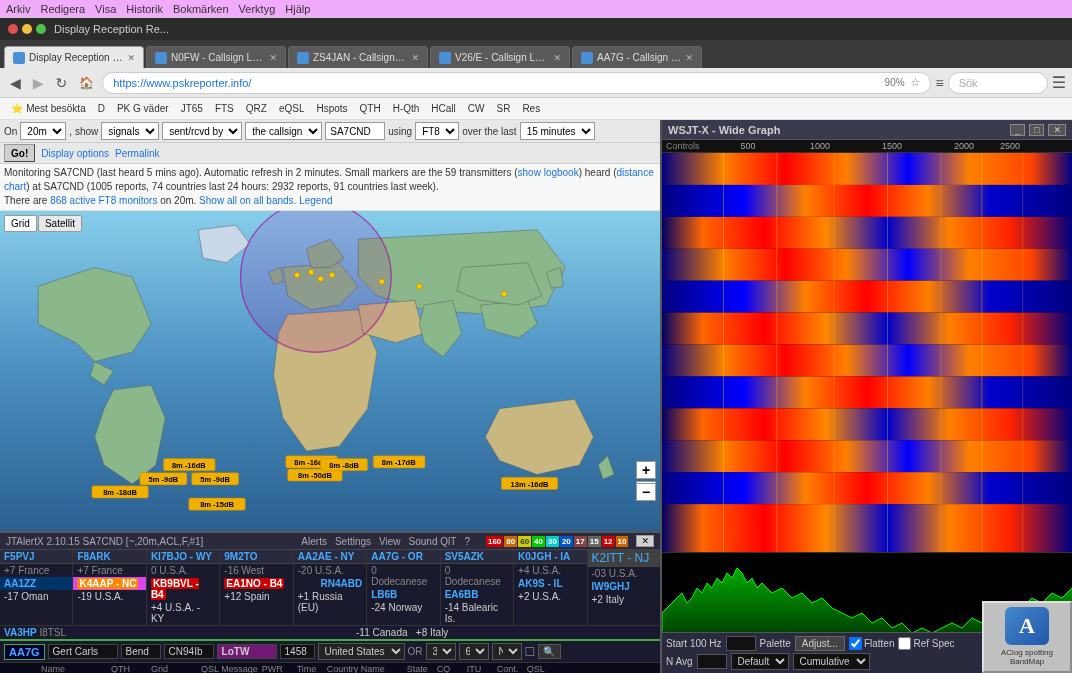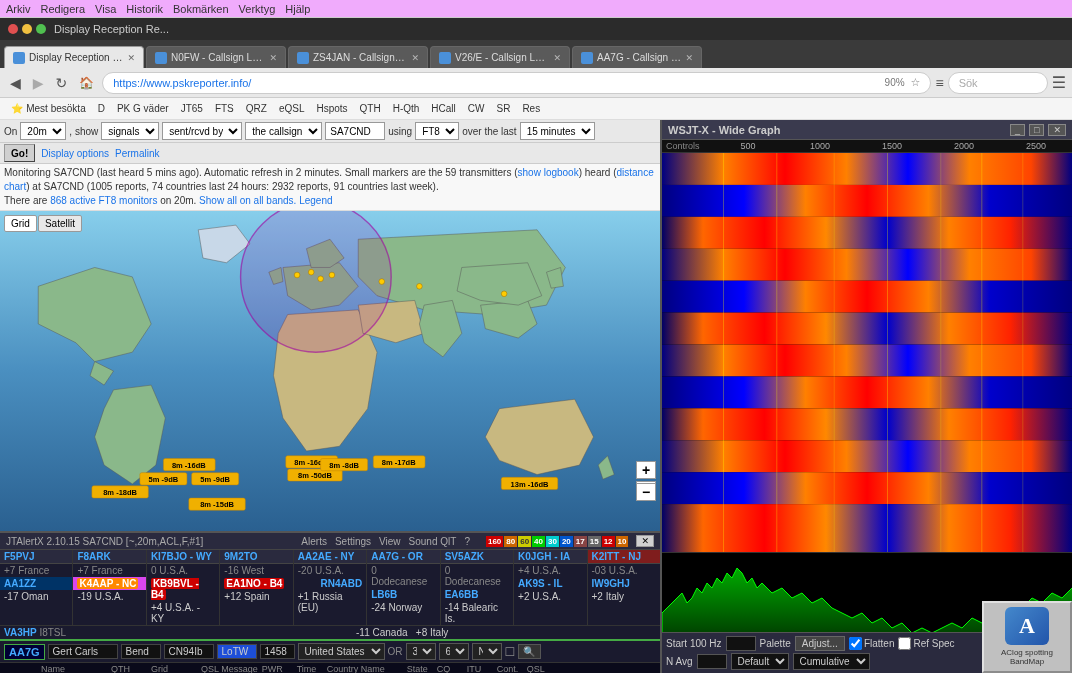--- a/index.html
+++ b/index.html
@@ -329,21 +329,21 @@
               <span style="cursor:pointer;">K0JGH - IA</span>
             </div>
             <div style="padding:1px 4px;font-size:10px;color:#888;">+4 U.S.A.</div>
             <div style="padding:1px 4px;font-size:10px;color:#4af;font-weight:bold;background:#1a1a2e;">
               <span style="cursor:pointer;">AK9S - IL</span>
             </div>
             <div style="padding:1px 4px;font-size:10px;color:#ccc;">+2 U.S.A.</div>
           </div>
 
           <div style="flex:1;min-width:0;">
-            <div style="background:#7f1d1d;padding:1px 4px;font-size:10px;color:#4af;border-bottom:1px solid #444;font-weight:bold;">
+            <div style="background:#404040;padding:1px 4px;font-size:12px;color:#4af;border-bottom:1px solid #444;font-weight:normal;">
               <span style="cursor:pointer;">K2ITT - NJ</span>
             </div>
             <div style="padding:1px 4px;font-size:10px;color:#888;">-03 U.S.A.</div>
             <div style="padding:1px 4px;font-size:10px;color:#4af;font-weight:bold;background:#1a1a2e;">
               <span style="cursor:pointer;">IW9GHJ</span>
             </div>
             <div style="padding:1px 4px;font-size:10px;color:#ccc;">+2 Italy</div>
           </div>
         </div>
 
@@ -353,21 +353,21 @@
             <span style="color:#888;">I8TSL</span>
           </div>
           <div style="flex:1;padding:1px 4px;font-size:10px;color:#ccc;margin-left:44px;">-11 Canada &nbsp; +8 Italy</div>
         </div>
 
         <div style="display:flex;align-items:center;background:#1a1a2e;border-top:2px solid #4a4;padding:2px 4px;gap:3px;flex-wrap:wrap;">
           <span style="color:#4af;font-weight:bold;font-size:11px;background:#003;border:1px solid #4a4;padding:1px 4px;cursor:pointer;">AA7G</span>
           <input value="Gert Carls" style="font-size: 10px; background: rgb(17, 17, 17); border: 1px solid rgb(68, 68, 68); color: rgb(204, 204, 204); padding: 1px 4px; width: 70px;">
           <input value="Bend" style="font-size: 10px; background: rgb(17, 17, 17); border: 1px solid rgb(68, 68, 68); color: rgb(204, 204, 204); padding: 1px 4px; width: 40px;">
           <input value="CN94Ib" style="font-size: 10px; background: rgb(17, 17, 17); border: 1px solid rgb(68, 68, 68); color: rgb(204, 204, 204); padding: 1px 4px; width: 50px;">
-          <input value="LoTW" style="font-size: 10px; background: #1d4ed8; border: 1px solid rgb(68, 68, 68); color: rgb(204, 204, 204); padding: 1px 4px; width: 40px;">
+          <input value="LoTW" style="font-size: 10px; background: #701a75; border: 1px solid rgb(68, 68, 68); color: rgb(204, 204, 204); padding: 1px 4px; width: 60px; font-weight: bold;">
           <input value="1458" style="font-size: 10px; background: rgb(17, 17, 17); border: 1px solid rgb(68, 68, 68); color: rgb(204, 204, 204); padding: 1px 4px; width: 35px;">
           <select style="font-size:10px;background:#222;border:1px solid #555;color:#ccc;padding:1px 2px;min-width:80px;">
             <option>United States</option>
           </select>
           <span style="font-size:10px;color:#888;">OR</span>
           <select style="font-size:10px;background:#222;border:1px solid #555;color:#ccc;padding:1px 2px;width:30px;">
             <option>3</option>
           </select>
           <select style="font-size:10px;background:#222;border:1px solid #555;color:#ccc;padding:1px 2px;width:30px;">
             <option>6</option>
@@ -408,21 +408,21 @@
           <button style="background:#555;border:1px solid #888;color:#ccc;font-size:9px;padding:0 4px;cursor:pointer;">✕</button>
         </div>
       </div>
 
       <div style="background:#111;display:flex;align-items:center;padding:1px 0;border-bottom:1px solid #333;">
         <span style="font-size:9px;color:#888;padding:0 4px;min-width:50px;">Controls</span>
         <span style="font-size:9px;color:#aaa;flex:1;text-align:center;">500</span>
         <span style="font-size:9px;color:#aaa;flex:1;text-align:center;">1000</span>
         <span style="font-size:9px;color:#aaa;flex:1;text-align:center;">1500</span>
         <span style="font-size:9px;color:#aaa;flex:1;text-align:center;">2000</span>
-        <span style="font-size:9px;color:#aaa;flex:1;text-align:center;">2500</span>
+        <span style="font-size:9px;color:#aaa;flex:1;text-align:left;">2500</span>
       </div>
 
       <div style="flex:1;background:#000;position:relative;overflow:hidden;min-height:200px;">
         <svg width="100%" height="100%" preserveAspectRatio="none" style="display:block;">
           <defs>
             <linearGradient id="wf1" x1="0" y1="0" x2="1" y2="0">
               <stop offset="0%" stop-color="#000080"></stop>
               <stop offset="15%" stop-color="#ff8000"></stop>
               <stop offset="30%" stop-color="#ff0000"></stop>
               <stop offset="45%" stop-color="#ff8000"></stop>

